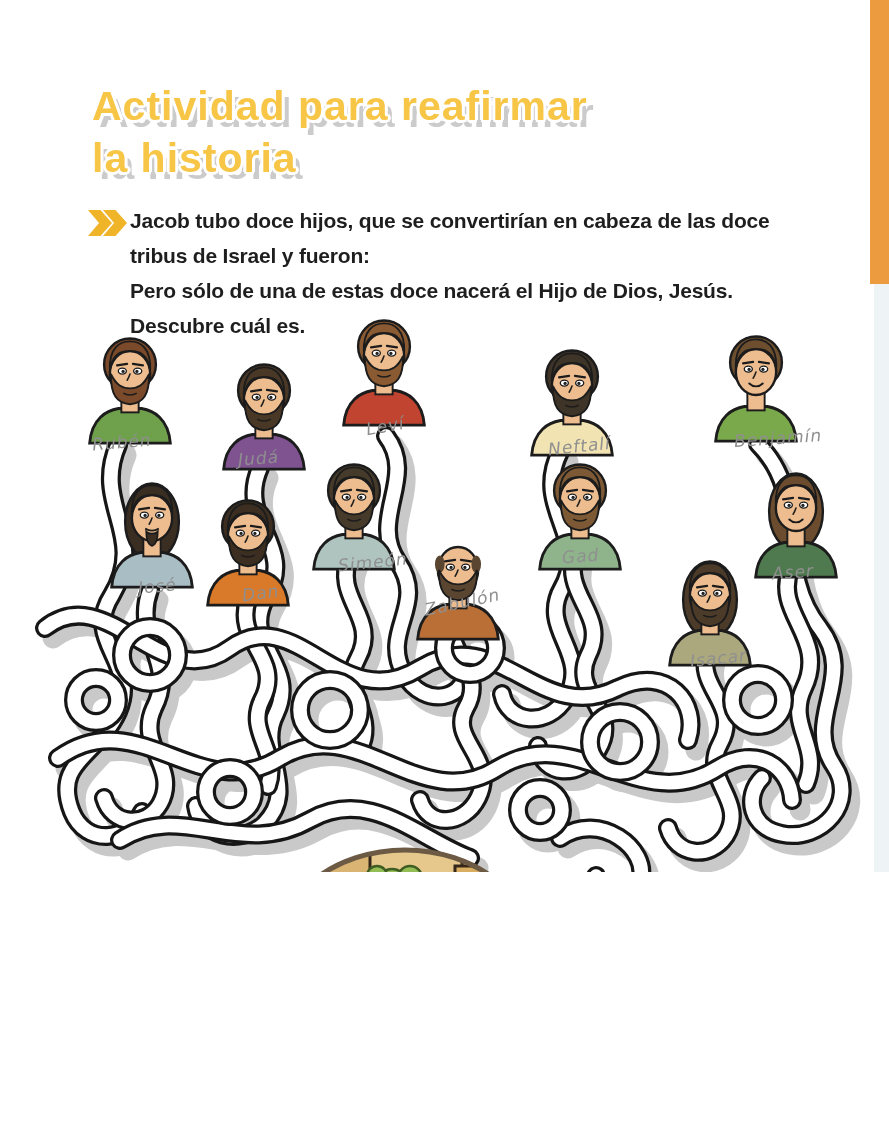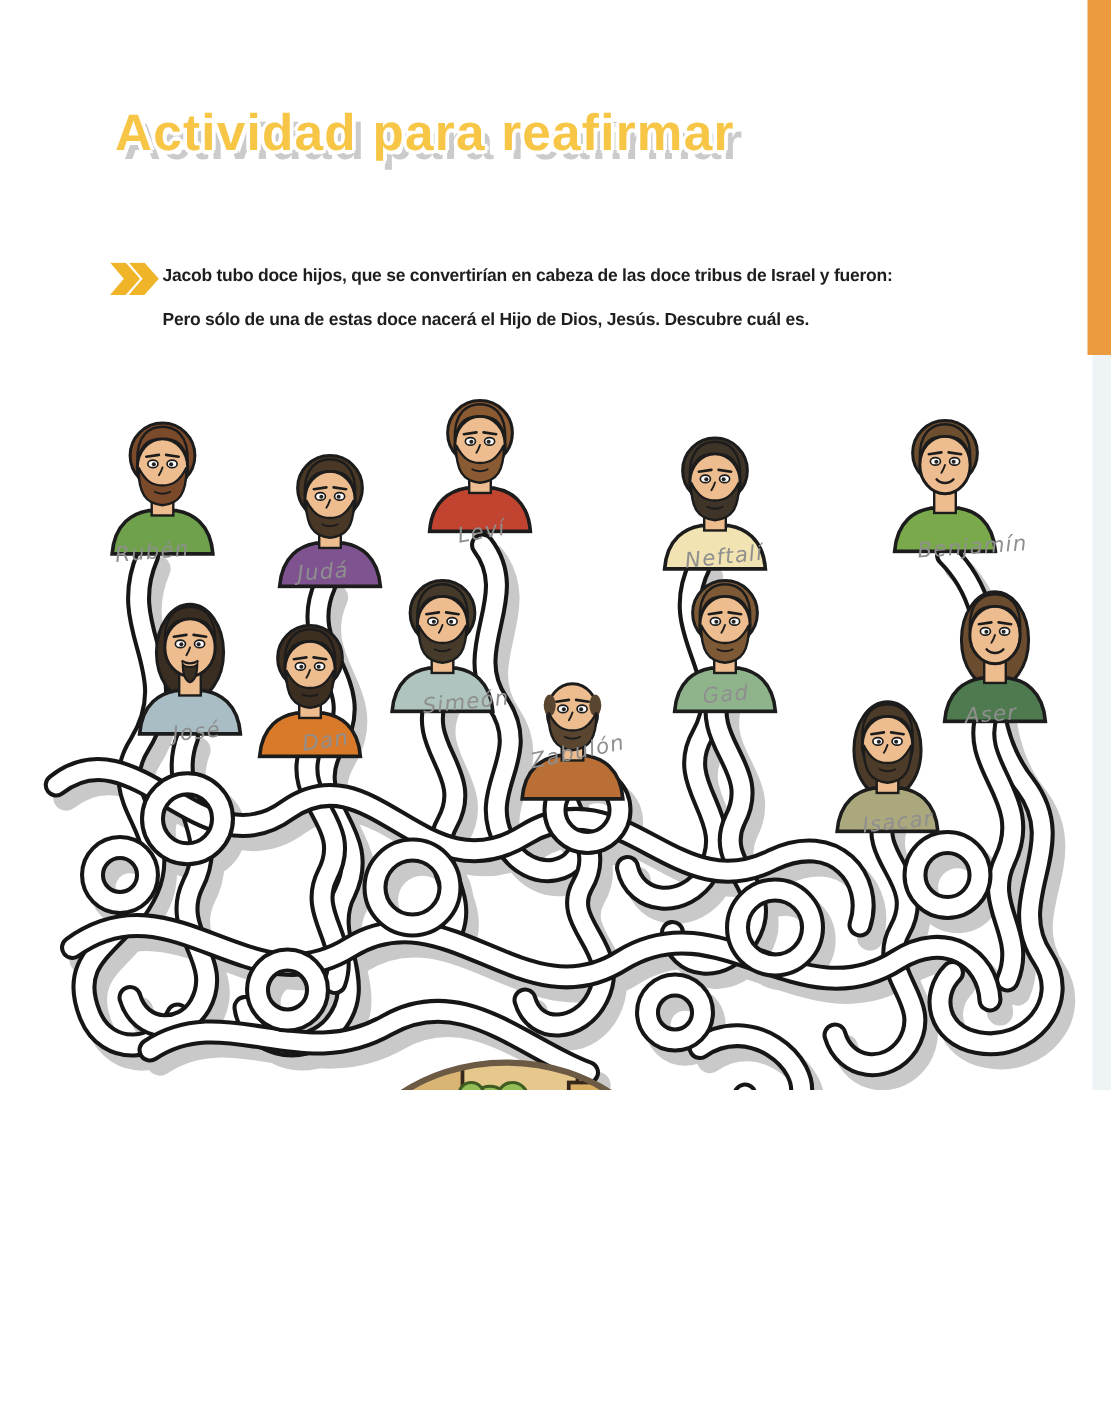--- a/index.html
+++ b/index.html
@@ -19,21 +19,21 @@
     line-height:52px; color:var(--title-yellow,#F8C647);
     text-shadow:
       -2px -2px 0 #fff, 2px -2px 0 #fff, -2px 2px 0 #fff, 2px 2px 0 #fff,
       3px 0 0 #fff, -3px 0 0 #fff, 0 3px 0 #fff, 0 -3px 0 #fff,
       7px 7px 0 var(--title-shadow,#CBCBCB);
   }
 
   
   .intro { position:absolute; left:130px; top:203px; width:670px; }
   .intro-line {
-    display:block; font-size:14px; font-weight:700; line-height:35px;
+    display:block; font-size:21px; font-weight:700; line-height:35px;
     color:var(--text-dark,#1E1E1E); letter-spacing:-0.2px;
   }
   .chevrons { position:absolute; left:88px; top:210px; width:44px; height:28px; }
   .chev {
     position:absolute; top:0; width:24px; height:26px;
     background:var(--chevron-yellow,#F0B429);
     clip-path:polygon(0 0, 52% 0, 100% 50%, 52% 100%, 0 100%, 46% 50%);
     filter:drop-shadow(2.5px 2.5px 0 var(--chevron-shadow,#6B3F1E));
   }
   .chev.c2 { left:15px; }
@@ -60,20 +60,21 @@
 </head>
 <body>
 
 <div id="page">
 
   <div class="right-tab"></div>
   <div class="right-strip"></div>
 
   <div class="title-block">
     <span class="title-line">Actividad para reafirmar</span>
+    <span class="title-line">la historia</span>
   </div>
 
   <div class="chevrons">
     <div class="chev c1"></div>
     <div class="chev c2"></div>
   </div>
 
   <div class="intro">
     <span class="intro-line">Jacob tubo doce hijos, que se convertirían en cabeza de las doce tribus de Israel y fueron:</span>
     <span class="intro-line">Pero sólo de una de estas doce nacerá el Hijo de Dios, Jesús. Descubre cuál es.</span>

